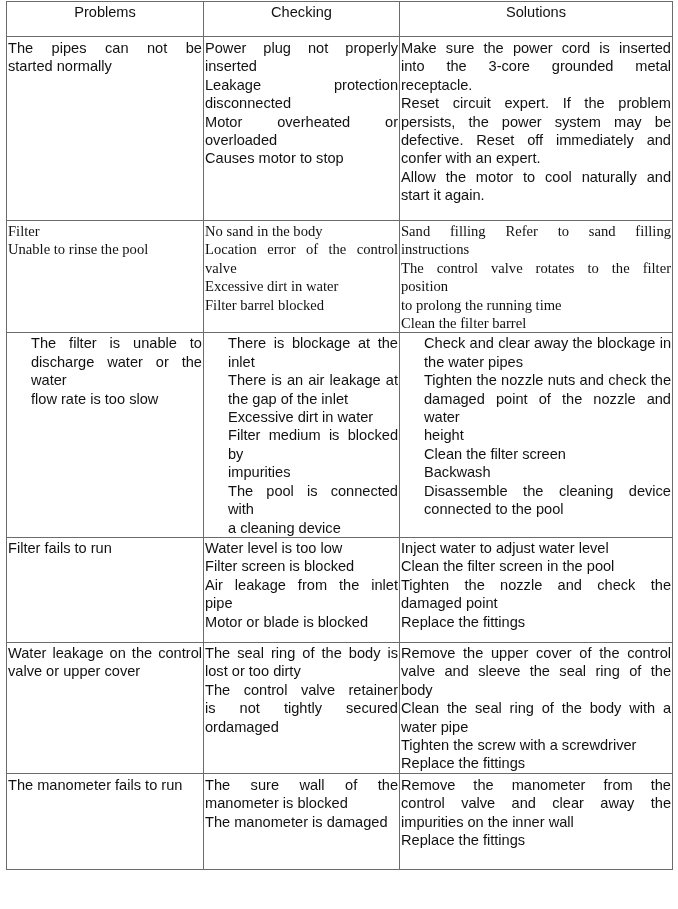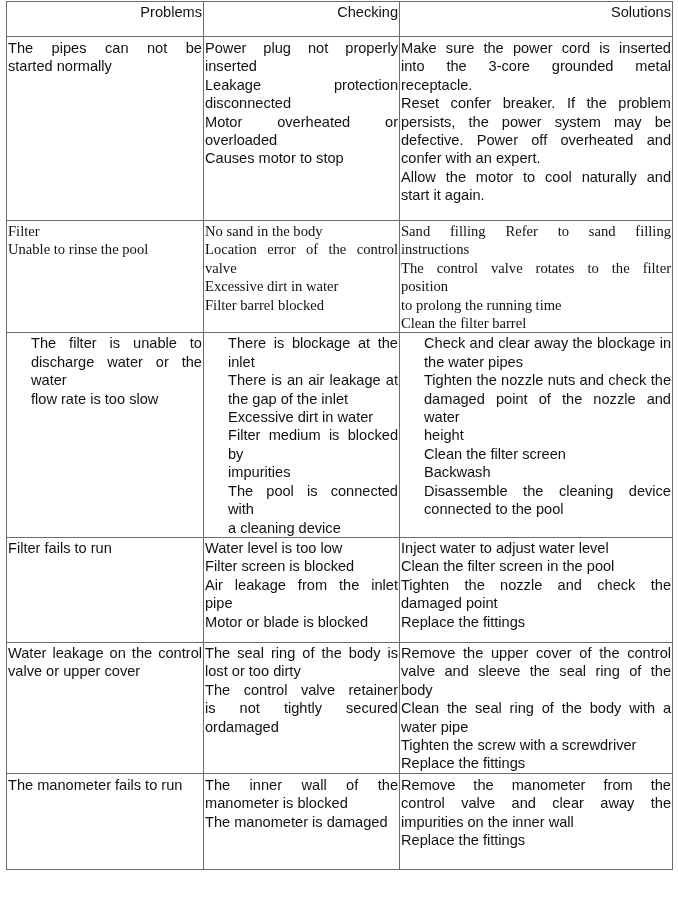--- a/index.html
+++ b/index.html
@@ -7,21 +7,21 @@
          font-family: "Liberation Sans", sans-serif; color: #111; }
   table.trouble {
     position: absolute; left: 6px; top: 1px;
     width: 666px; border-collapse: collapse; table-layout: fixed;
     font-size: 14.6px; line-height: 18.4px;
   }
   table.trouble td, table.trouble th {
     border: 1.5px solid #6b6b6b; vertical-align: top;
     padding: 1px 1px 0 1px; text-align: justify; font-weight: normal;
   }
-  table.trouble th { text-align: right; height: 33px; }
+  table.trouble th { text-align: center; height: 33px; }
   col.c1 { width: 197px; } col.c2 { width: 196px; } col.c3 { width: 273px; }
   .line { display: block; text-align: justify; text-align-last: left; }
   .j { text-align-last: justify; }
   tr.r1 td { height: 181px; padding-top: 2px; }
   tr.r2 td { height: 110px; padding-top: 1px; font-family: Liberation Serif, serif; }
   tr.r3 td { height: 165px; padding-top: 1px; padding-left: 24px; }
   tr.r4 td { height: 103px; padding-top: 1px; }
   tr.r5 td { height: 128px; padding-top: 1px; }
   tr.r6 td { height: 93px; padding-top: 2px; }
   tr.r7 td { height: 75px; padding-top: 1px; }
@@ -54,23 +54,23 @@
           <span class="line j">Leakage protection</span>
           <span class="line">disconnected</span>
           <span class="line j">Motor overheated or</span>
           <span class="line">overloaded</span>
           <span class="line">Causes motor to stop</span>
         </td>
     <td>
           <span class="line j">Make sure the power cord is inserted</span>
           <span class="line j">into the 3-core grounded metal</span>
           <span class="line">receptacle.</span>
-          <span class="line j">Reset confer breaker. If the problem</span>
+          <span class="line j">Reset circuit expert. If the problem</span>
           <span class="line j">persists, the power system may be</span>
-          <span class="line j">defective. Power off overheated and</span>
+          <span class="line j">defective. Reset off immediately and</span>
           <span class="line">confer with an expert.</span>
           <span class="line j">Allow the motor to cool naturally and</span>
           <span class="line">start it again.</span>
         </td>
   </tr>
       <tr class="r2">
     <td>
           <span class="line">Filter</span>
           <span class="line">Unable to rinse the pool</span>
         </td>
@@ -158,21 +158,21 @@
           <span class="line">water pipe</span>
           <span class="line">Tighten the screw with a screwdriver</span>
           <span class="line">Replace the fittings</span>
         </td>
   </tr>
       <tr class="r6">
     <td>
           <span class="line">The manometer fails to run</span>
         </td>
     <td>
-          <span class="line j">The inner wall of the</span>
+          <span class="line j">The sure wall of the</span>
           <span class="line">manometer is blocked</span>
           <span class="line">The manometer is damaged</span>
         </td>
     <td>
           <span class="line j">Remove the manometer from the</span>
           <span class="line j">control valve and clear away the</span>
           <span class="line">impurities on the inner wall</span>
           <span class="line">Replace the fittings</span>
         </td>
   </tr>

